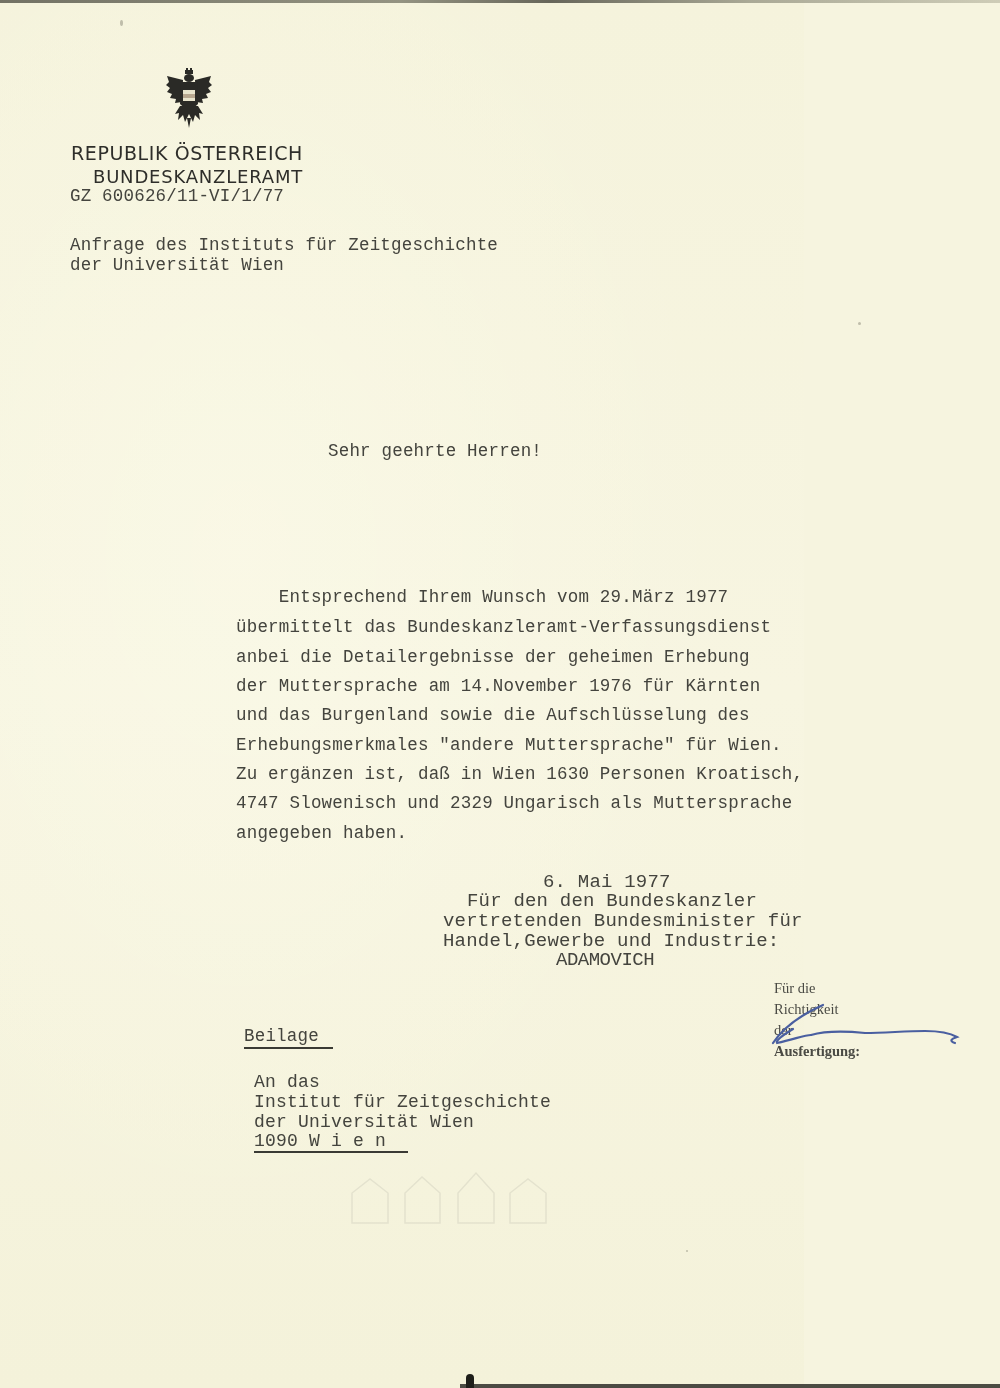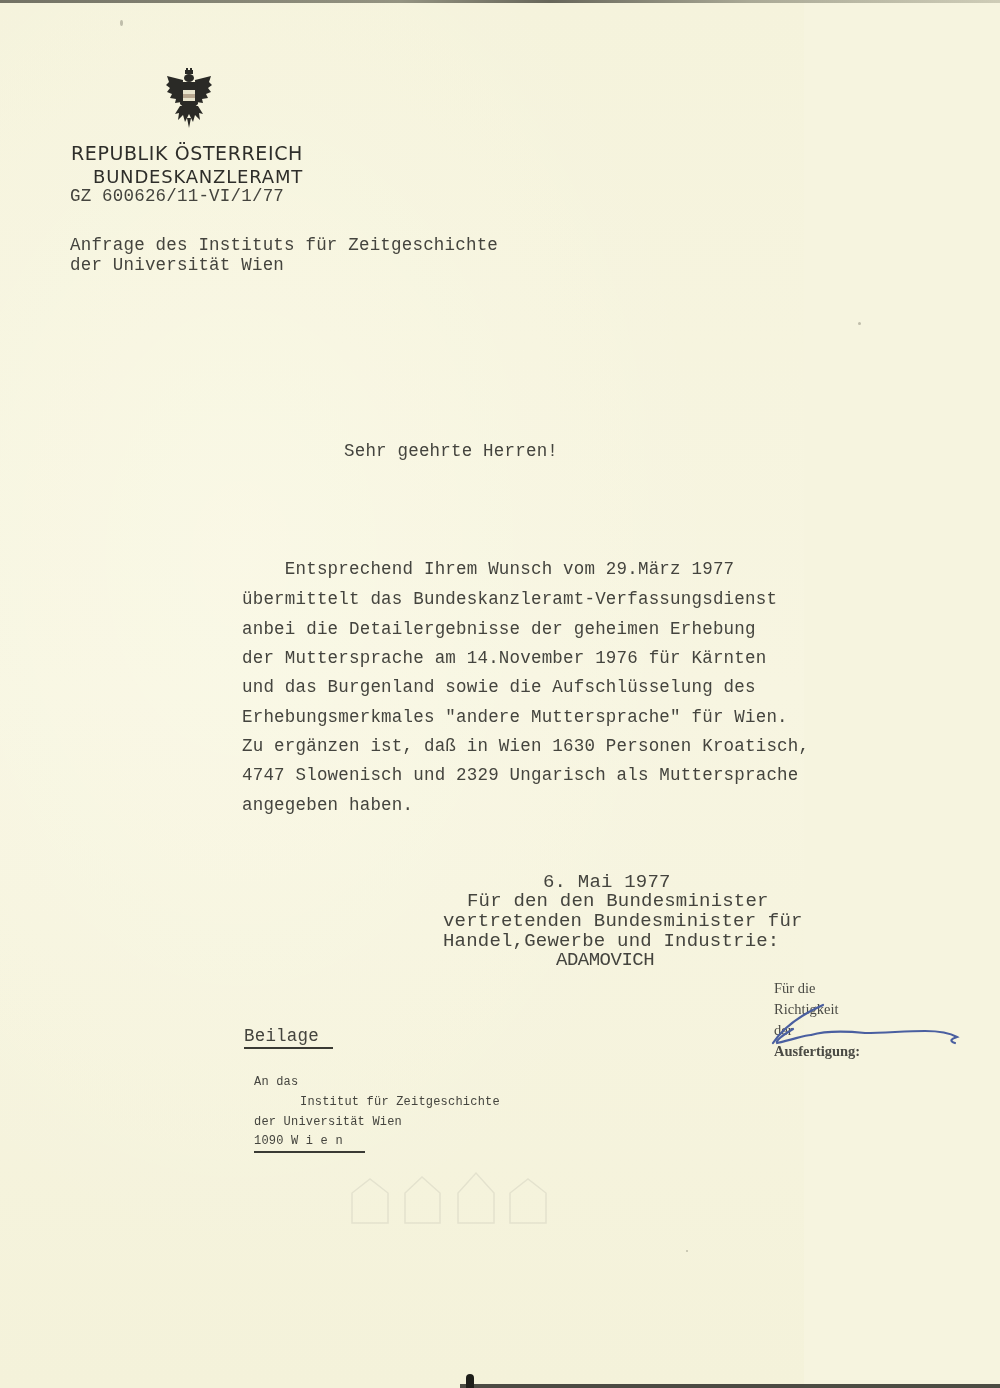--- a/index.html
+++ b/index.html
@@ -48,23 +48,23 @@
       font-family: "DejaVu Sans", "Liberation Sans", sans-serif;
       color: #2e2e2a;
     }
     .republik { left: 71px; top: 142px; font-size: 19px; letter-spacing: 0.6px; }
     .kanzleramt { left: 93px; top: 166px; font-size: 18px; letter-spacing: 0.8px; }
     .gz { left: 70px; top: 186px; font-size: 17px; color: #4a4a44; }
 
     .typed { font-size: 17.5px; color: #44443e; letter-spacing: 0.2px; text-align: center; }
     .subj { left: 70px; line-height: 20px; }
 
-    .salutation { left: 344px; top: 441px; }
+    .salutation { left: 328px; top: 441px; }
 
-    .body-line { left: 242px; }
+    .body-line { left: 236px; margin-top: 28px; }
 
     .closing { font-size: 19px; line-height: 19.5px; }
 
     .beilage {
       left: 244px; top: 986px;
       border-bottom: 2px solid #3a3a34;
       padding-right: 14px;
       padding-bottom: 1px;
       margin-top: 40px;
     }
@@ -74,21 +74,21 @@
       font-family: "Liberation Serif", "DejaVu Serif", serif;
       color: #4a4a44;
       font-size: 14.5px;
       line-height: 21px;
     }
     .stamp .bold { font-weight: bold; }
     .signature {
       position: absolute; left: 765px; top: 995px; width: 210px; height: 60px;
     }
 
-    .addr { left: 254px; font-size: 12px; line-height: 20px; }
+    .addr { left: 254px; font-size: 18px; line-height: 20px; }
     .addr-city {
       border-bottom: 2px solid #3a3a34;
       padding-right: 22px;
     }
 
     .ghost {
       position: absolute; left: 350px; top: 1165px; width: 245px; height: 70px;
       opacity: 0.10;
     }
     .speck { position: absolute; background: #8a8878; border-radius: 50%; opacity: 0.5; }
@@ -129,41 +129,41 @@
   <div class="abs typed body-line" style="top:619px;">anbei die Detailergebnisse der geheimen Erhebung</div>
   <div class="abs typed body-line" style="top:589px;">übermittelt das Bundeskanzleramt-Verfassungsdienst</div>
   <div class="abs typed body-line" style="top:648px;">der Muttersprache am 14.November 1976 für Kärnten</div>
   <div class="abs typed body-line" style="top:677px;">und das Burgenland sowie die Aufschlüsselung des</div>
   <div class="abs typed body-line" style="top:707px;">Erhebungsmerkmales "andere Muttersprache" für Wien.</div>
   <div class="abs typed body-line" style="top:736px;">Zu ergänzen ist, daß in Wien 1630 Personen Kroatisch,</div>
   <div class="abs typed body-line" style="top:765px;">4747 Slowenisch und 2329 Ungarisch als Muttersprache</div>
   <div class="abs typed body-line" style="top:795px;">angegeben haben.</div>
 
   <div class="abs typed closing" style="left:543px; top:873px;">6. Mai 1977</div>
-  <div class="abs typed closing" style="left:467px; top:892px;">Für den den Bundesminister</div>
+  <div class="abs typed closing" style="left:467px; top:892px;">Für den den Bundeskanzler</div>
   <div class="abs typed closing" style="left:443px; top:912px;">vertretenden Bundesminister für</div>
   <div class="abs typed closing" style="left:443px; top:932px;">Handel,Gewerbe und Industrie:</div>
   <div class="abs typed closing" style="left:556px; top:951px; letter-spacing:-0.5px;">ADAMOVICH</div>
 
   <div class="abs typed beilage">Beilage</div>
 
   <div class="stamp">
     <div>Für die Richtigkeit</div>
     <div><span>der </span><span class="bold">Ausfertigung:</span></div>
   </div>
   <svg class="signature" viewBox="0 0 210 60">
     <g fill="none" stroke="#4a5fa0" stroke-width="2.2" stroke-linecap="round">
       <path d="M8 48 C 20 30, 40 18, 58 10"></path>
       <path d="M28 34 C 18 40, 10 46, 12 48 C 30 44, 40 40, 46 40"></path>
       <path d="M46 40 C 60 36, 80 36, 100 38 C 120 38, 140 36, 160 36 C 175 36, 185 38, 192 42 C 186 44, 184 46, 190 48"></path>
     </g>
   </svg>
 
   <div class="abs typed addr" style="top:1072px;">An das</div>
-  <div class="abs typed addr" style="top:1092px;margin-left:46px;">Institut für Zeitgeschichte</div>
+  <div class="abs typed addr" style="top:1092px;">Institut für Zeitgeschichte</div>
   <div class="abs typed addr" style="top:1112px;">der Universität Wien</div>
   <div class="abs typed addr addr-city" style="top:1131px;">1090 W i e n</div>
 
   <svg class="ghost" viewBox="0 0 245 70">
     <g fill="none" stroke="#555" stroke-width="1.5">
       <path d="M2 58 L2 28 L20 14 L38 28 L38 58 Z"></path>
       <path d="M55 58 L55 28 L72 12 L90 28 L90 58 Z"></path>
       <path d="M108 58 L108 28 L126 8 L144 28 L144 58 Z"></path>
       <path d="M160 58 L160 28 L178 14 L196 28 L196 58 Z"></path>
     </g>

